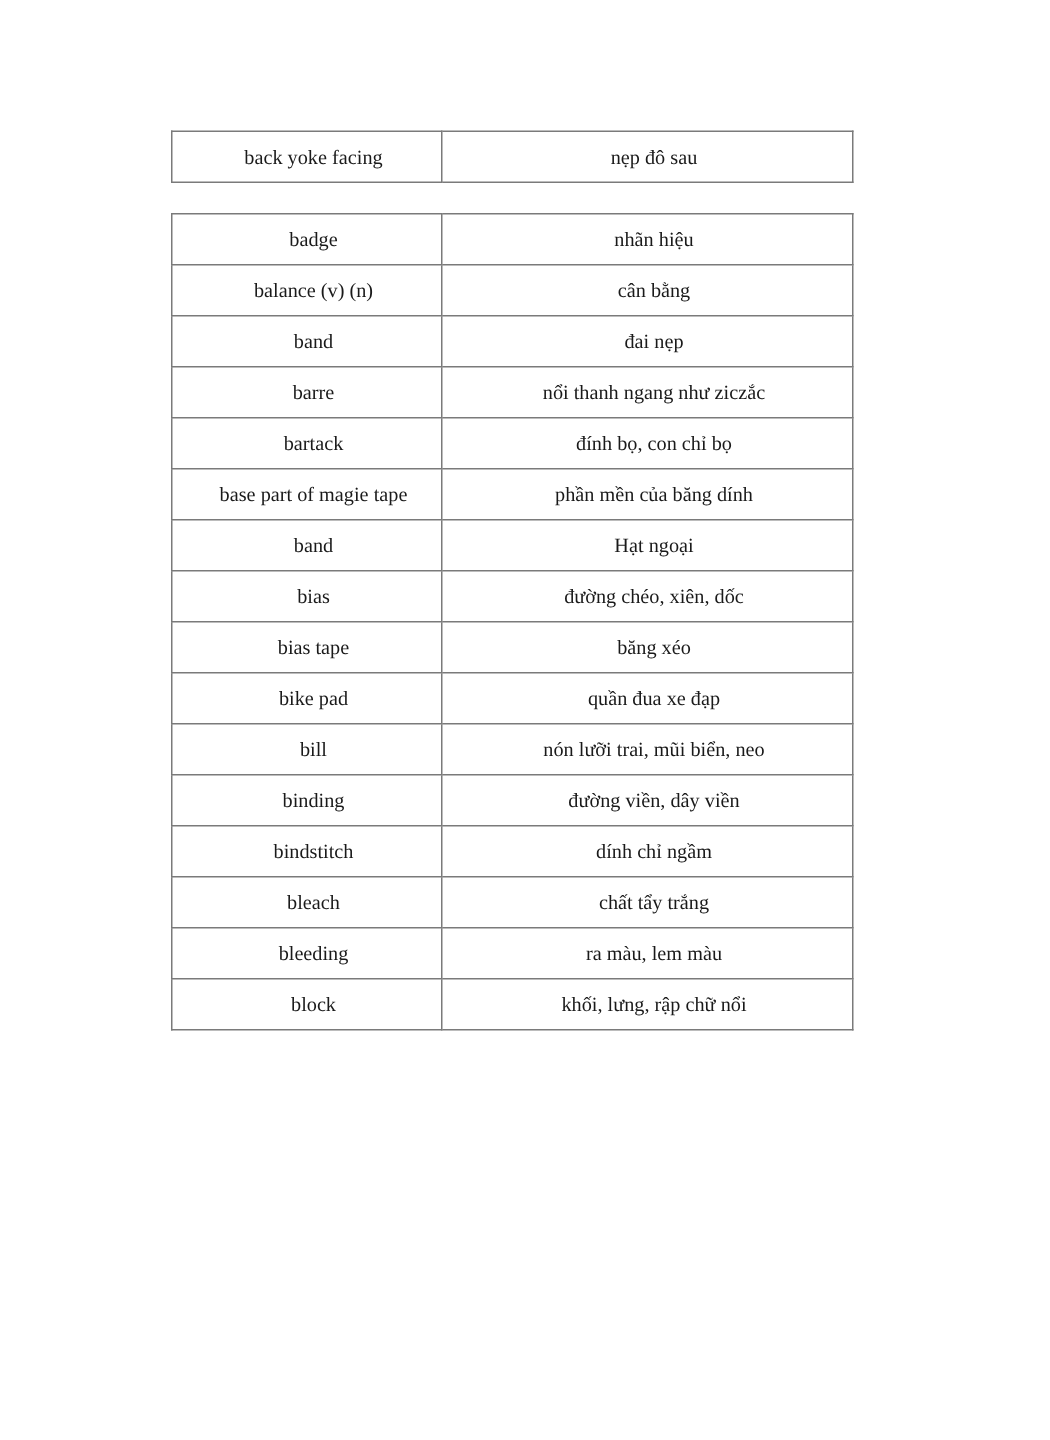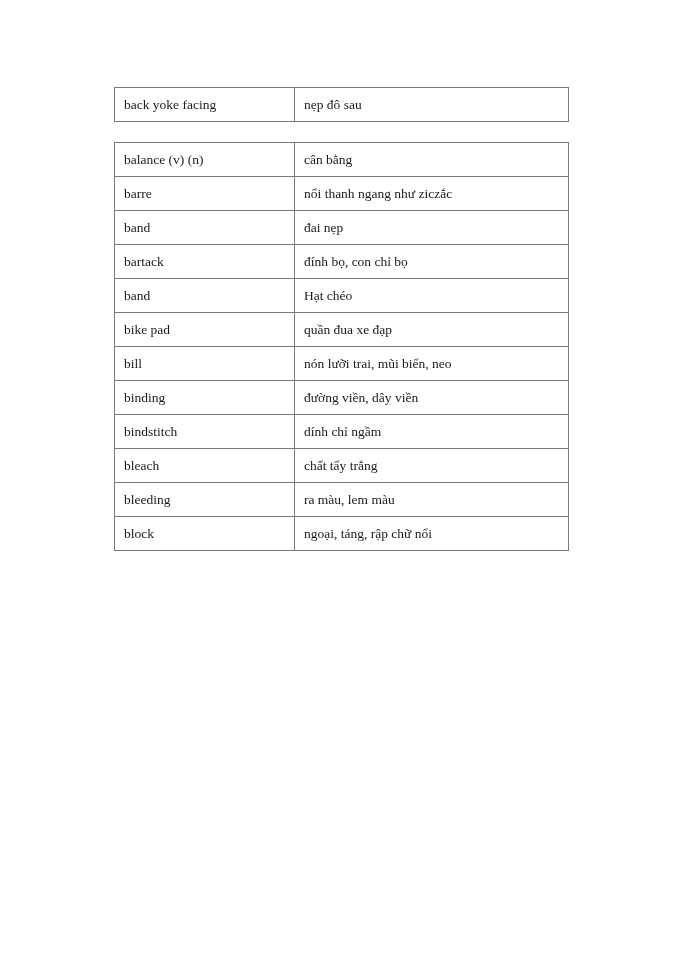--- a/index.html
+++ b/index.html
@@ -20,20 +20,21 @@
       table-layout: fixed;
       font-size: 13.5px;
     }
     table.gloss td {
       border: 1.5px solid #7a7a7a;
       height: 33px;
       padding: 0 0 0 9px;
       vertical-align: middle;
       white-space: nowrap;
       line-height: 1;
+      text-align: center;
     }
     table.gloss col.c1 { width: 180px; }
     table.gloss col.c2 { width: 274px; }
     #table-1 { top: 87px; }
     #table-2 { top: 142px; }
   </style>
 </head>
 <body>
 
 <table id="table-1" class="gloss">
@@ -49,38 +50,54 @@
     </tbody>
 </table>
 
 <table id="table-2" class="gloss">
   <colgroup>
       <col class="c1">
       <col class="c2">
     </colgroup>
   <tbody>
       <tr>
+        <td>badge</td>
+        <td>nhãn hiệu</td>
+      </tr>
+      <tr>
         <td>balance (v) (n)</td>
         <td>cân bằng</td>
+      </tr>
+      <tr>
+        <td>band</td>
+        <td>đai nẹp</td>
       </tr>
       <tr>
         <td>barre</td>
         <td>nổi thanh ngang như ziczắc</td>
       </tr>
       <tr>
-        <td>band</td>
-        <td>đai nẹp</td>
-      </tr>
-      <tr>
         <td>bartack</td>
         <td>đính bọ, con chỉ bọ</td>
       </tr>
       <tr>
+        <td>base part of magie tape</td>
+        <td>phần mền của băng dính</td>
+      </tr>
+      <tr>
         <td>band</td>
-        <td>Hạt chéo</td>
+        <td>Hạt ngoại</td>
+      </tr>
+      <tr>
+        <td>bias</td>
+        <td>đường chéo, xiên, dốc</td>
+      </tr>
+      <tr>
+        <td>bias tape</td>
+        <td>băng xéo</td>
       </tr>
       <tr>
         <td>bike pad</td>
         <td>quần đua xe đạp</td>
       </tr>
       <tr>
         <td>bill</td>
         <td>nón lưỡi trai, mũi biển, neo</td>
       </tr>
       <tr>
@@ -94,16 +111,16 @@
       <tr>
         <td>bleach</td>
         <td>chất tẩy trắng</td>
       </tr>
       <tr>
         <td>bleeding</td>
         <td>ra màu, lem màu</td>
       </tr>
       <tr>
         <td>block</td>
-        <td>ngoại, tảng, rập chữ nổi</td>
+        <td>khối, lưng, rập chữ nổi</td>
       </tr>
     </tbody>
 </table>
 
 </body></html>

